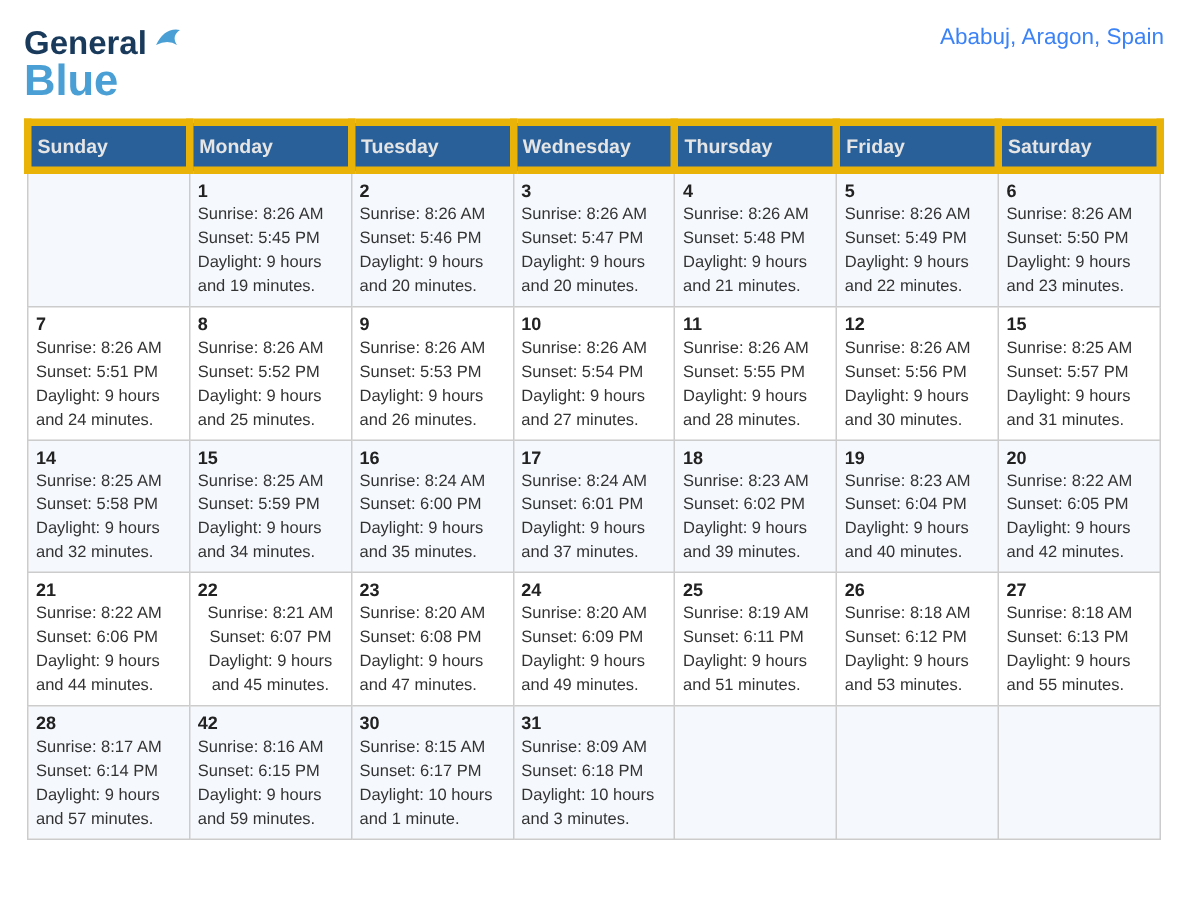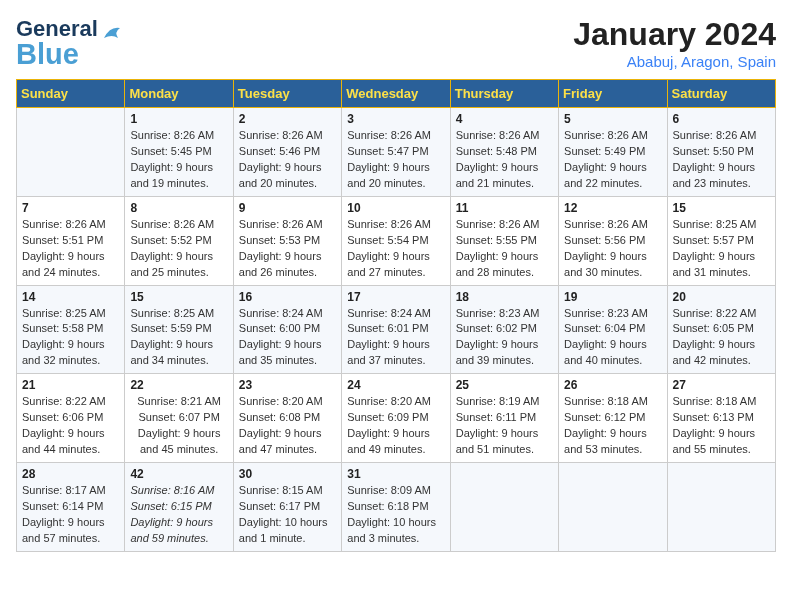--- a/index.html
+++ b/index.html
@@ -33,26 +33,26 @@
       font-size: 15px;
       color: #3b82f6;
     }
     table {
       width: 100%;
       border-collapse: collapse;
       margin-top: 4px;
     }
     thead tr th {
       background: #2a6099;
-      color: #fde047;
+      color: #e5e5e5;
       font-size: 13px;
       font-weight: bold;
       padding: 6px 4px;
       text-align: left;
-      border: 1px solid #eab308;
+      border: 5px solid #eab308;
     }
     tbody tr td {
       vertical-align: top;
       border: 1px solid #ccc;
       padding: 4px 5px;
       font-size: 10.5px;
       color: #222;
       min-height: 80px;
       width: calc(100% / 7);
       background: #fff;
@@ -74,30 +74,29 @@
       font-size: 11px;
       color: #333;
       line-height: 1.45;
     }
   </style>
 </head>
 <body>
 
 <div class="header-area">
   <div class="logo">
-    <div style="display:flex;align-items:flex-end;">
+    <div style="display:flex;align-items:flex-start;">
       <span style="font-size:22px;font-weight:bold;color:#1a3a5c;">General</span>
       <svg width="22" height="18" viewBox="0 0 22 18" style="margin-left:2px;">
         <path d="M4 14 Q10 2 20 4 Q14 8 18 14 Q12 10 4 14Z" fill="#4a9fd4"></path>
       </svg>
     </div>
     <span style="font-size:29px;font-weight:bold;color:#4a9fd4;margin-top:-4px;">Blue</span>
   </div>
   <div class="title-area">
-    <div class="month-title">January 2024</div>
     <div class="location-subtitle">Ababuj, Aragon, Spain</div>
   </div>
 </div>
 
 <table>
   <thead>
     <tr id="weekday-header-row">
     <th>Sunday</th>
         <th>Monday</th>
         <th>Tuesday</th>
@@ -281,21 +280,21 @@
       </tr>
       <tr>
         <td>
           <span class="day-num">28</span>
           <div class="cell-content" style="white-space: pre-line;">Sunrise: 8:17 AM
 Sunset: 6:14 PM
 Daylight: 9 hours and 57 minutes.</div>
         </td>
         <td>
           <span class="day-num">42</span>
-          <div class="cell-content" style="white-space: pre-line; font-style: italic;">Sunrise: 8:16 AM
+          <div class="cell-content" style="white-space: pre-line;">Sunrise: 8:16 AM
 Sunset: 6:15 PM
 Daylight: 9 hours and 59 minutes.</div>
         </td>
         <td>
           <span class="day-num">30</span>
           <div class="cell-content" style="white-space: pre-line;">Sunrise: 8:15 AM
 Sunset: 6:17 PM
 Daylight: 10 hours and 1 minute.</div>
         </td>
         <td>

